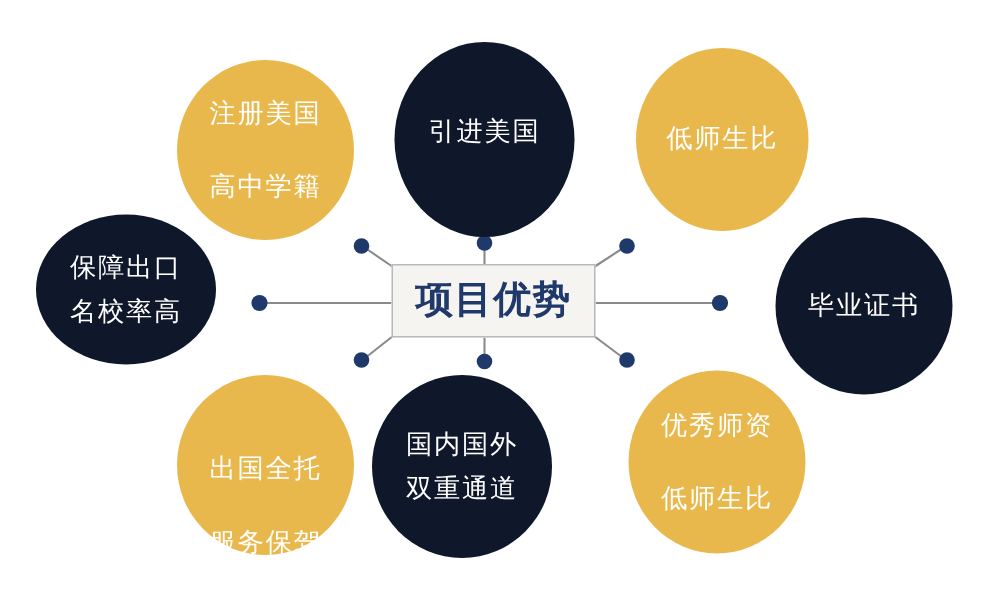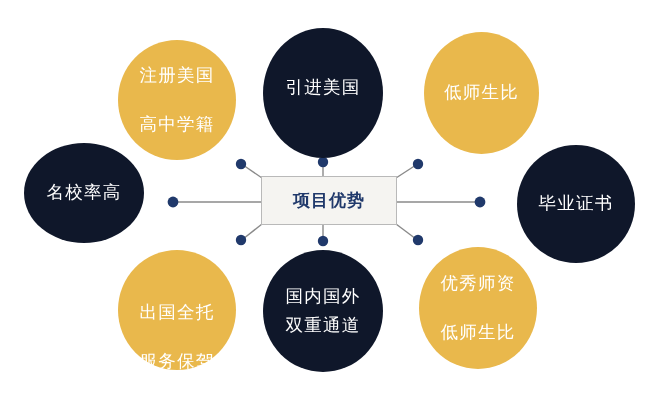--- a/index.html
+++ b/index.html
@@ -50,39 +50,39 @@
   .node.gold  { background: #e9b84c; gap: 20px; }
   .node.navy  { background: #0f172a; }
 
   
   #node-top-left      { left: 118px; top: 40px;  width: 118px; height: 120px; }
   #node-top-center    { left: 263px; top: 28px;  width: 120px; height: 130px; }
   #node-top-right     { left: 424px; top: 32px;  width: 115px; height: 122px; }
   #node-left          { left: 24px;  top: 143px; width: 120px; height: 100px; }
   #node-right         { left: 517px; top: 145px; width: 118px; height: 118px; }
   #node-bottom-left   { left: 118px; top: 250px; width: 118px; height: 120px; justify-content: flex-end; }
-  #node-bottom-center { left: 263px; top: 250px; width: 120px; height: 122px; }
+  #node-bottom-center { left: 248px; top: 250px; width: 120px; height: 122px; }
   #node-bottom-right  { left: 419px; top: 247px; width: 118px; height: 122px; }
 
   #center-box {
     position: absolute;
     left: 261px;
     top: 176px;
     width: 136px;
     height: 49px;
     background: #f5f4f1;
     border: 1.2px solid #b9b9b9;
     box-sizing: border-box;
     display: flex;
     align-items: center;
     justify-content: center;
   }
   #center-box .center-label {
     color: #20396b;
-    font-size: 17px;
+    font-size: 25px;
     font-weight: 700;
     letter-spacing: 1px;
     line-height: 1;
     white-space: nowrap;
     font-family: "Liberation Sans", "DejaVu Sans", sans-serif;
   }
 </style>
 </head>
 <body>
 
@@ -126,20 +126,21 @@
 
   <div class="node navy" id="node-top-center">
     <span class="line1">引进美国</span>
   </div>
 
   <div class="node gold" id="node-top-right">
     <span class="line2">低师生比</span>
   </div>
 
   <div class="node navy" id="node-left">
+    <span class="line1">保障出口</span>
     <span class="line2">名校率高</span>
   </div>
 
   <div class="node navy" id="node-right">
     <span class="line2">毕业证书</span>
   </div>
 
   <div class="node gold" id="node-bottom-left">
     <span class="line1">出国全托</span>
     <span class="line2">服务保驾</span>

